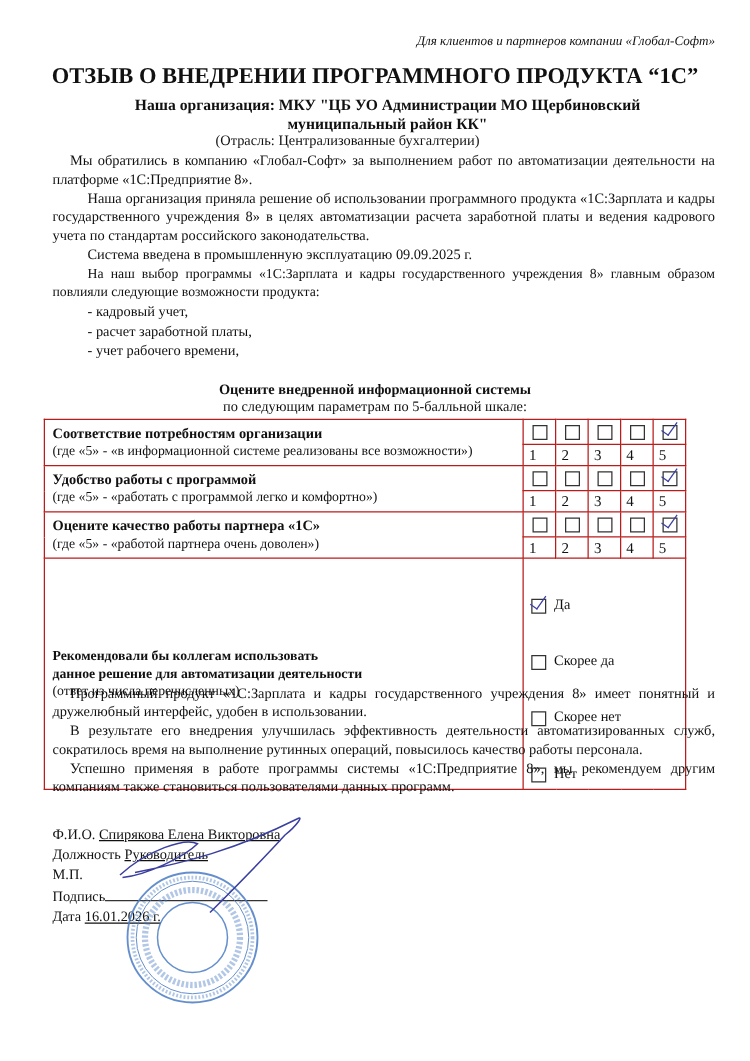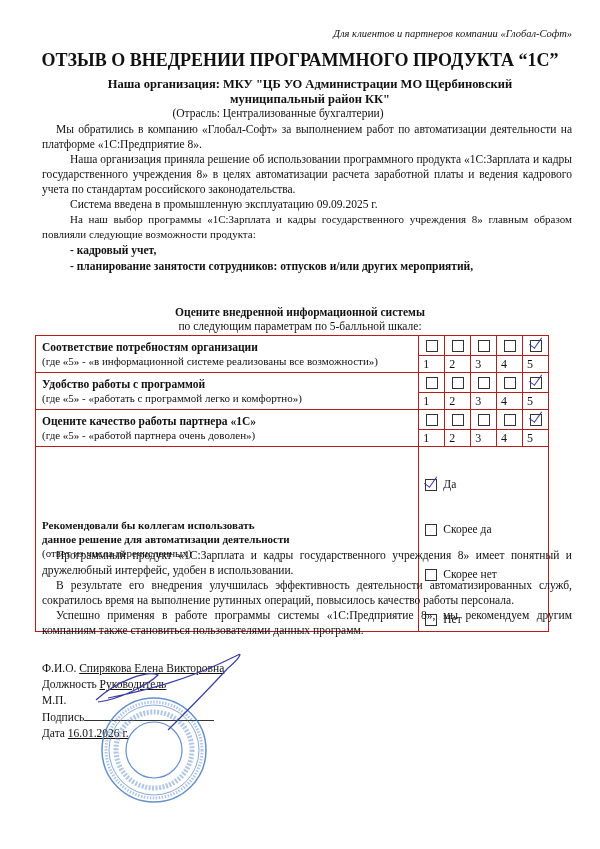--- a/index.html
+++ b/index.html
@@ -47,23 +47,24 @@
 <div class="abs para" style="top:152px;">
   <span class="ind"></span><span>Наша организация приняла решение об использовании программного продукта «1С:Зарплата и кадры государственного учреждения 8» в целях автоматизации расчета заработной платы и ведения кадрового учета по стандартам российского законодательства.</span>
 </div>
 <div class="abs para" style="top:197px;">
   <span class="ind"></span><span>Система введена в промышленную эксплуатацию 09.09.2025 г.</span>
 </div>
 <div class="abs para" style="top:212px; font-size:11px;">
   <span class="ind"></span><span>На наш выбор программы «1С:Зарплата и кадры государственного учреждения 8» главным образом повлияли следующие возможности продукта:</span>
 </div>
 
-<div class="abs list" style="top:243px;font-weight:bold;">
+<div class="abs list" style="top:243px;">
   <div>- кадровый учет,</div>
-  <div>- планирование занятости сотрудников: отпусков и/или других мероприятий,</div>
+  <div>- расчет заработной платы,</div>
+  <div>- учет рабочего времени,</div>
 </div>
 
 <div class="abs eval-title">Оцените внедренной информационной системы</div>
 <div class="abs eval-sub">по следующим параметрам по 5-балльной шкале:</div>
 
 <table class="rating">
   <tbody id="criteria-body">
       <tr>
         <td class="q" rowspan="2"><b>Соответствие потребностям организации</b><br><span>(где «5» - «в информационной системе реализованы все возможности»)</span></td>
         <td class="box"><span class="cb"></span></td>

